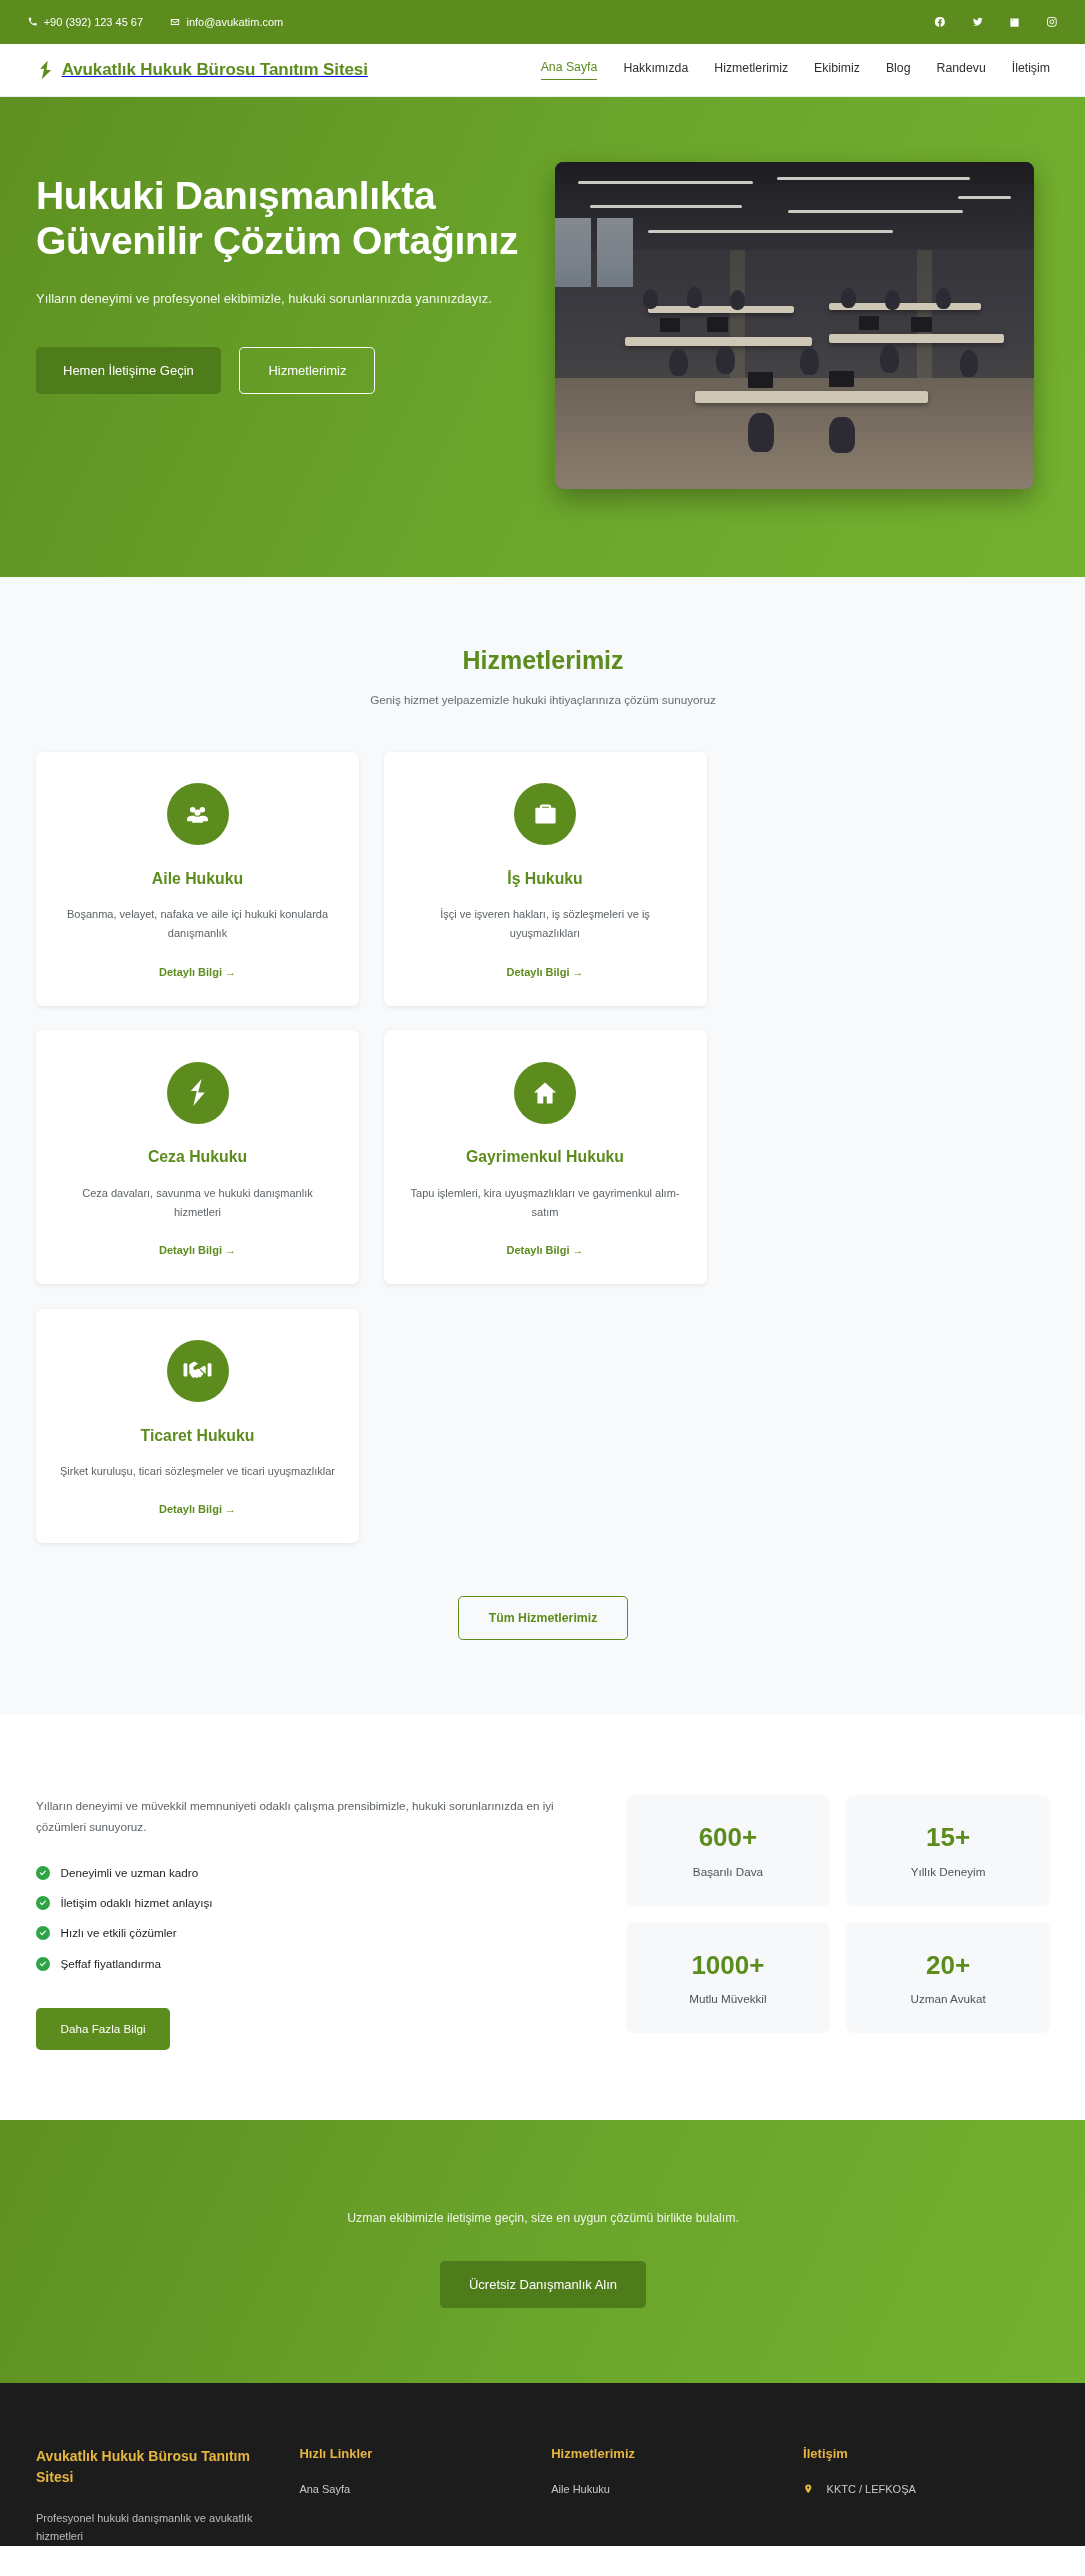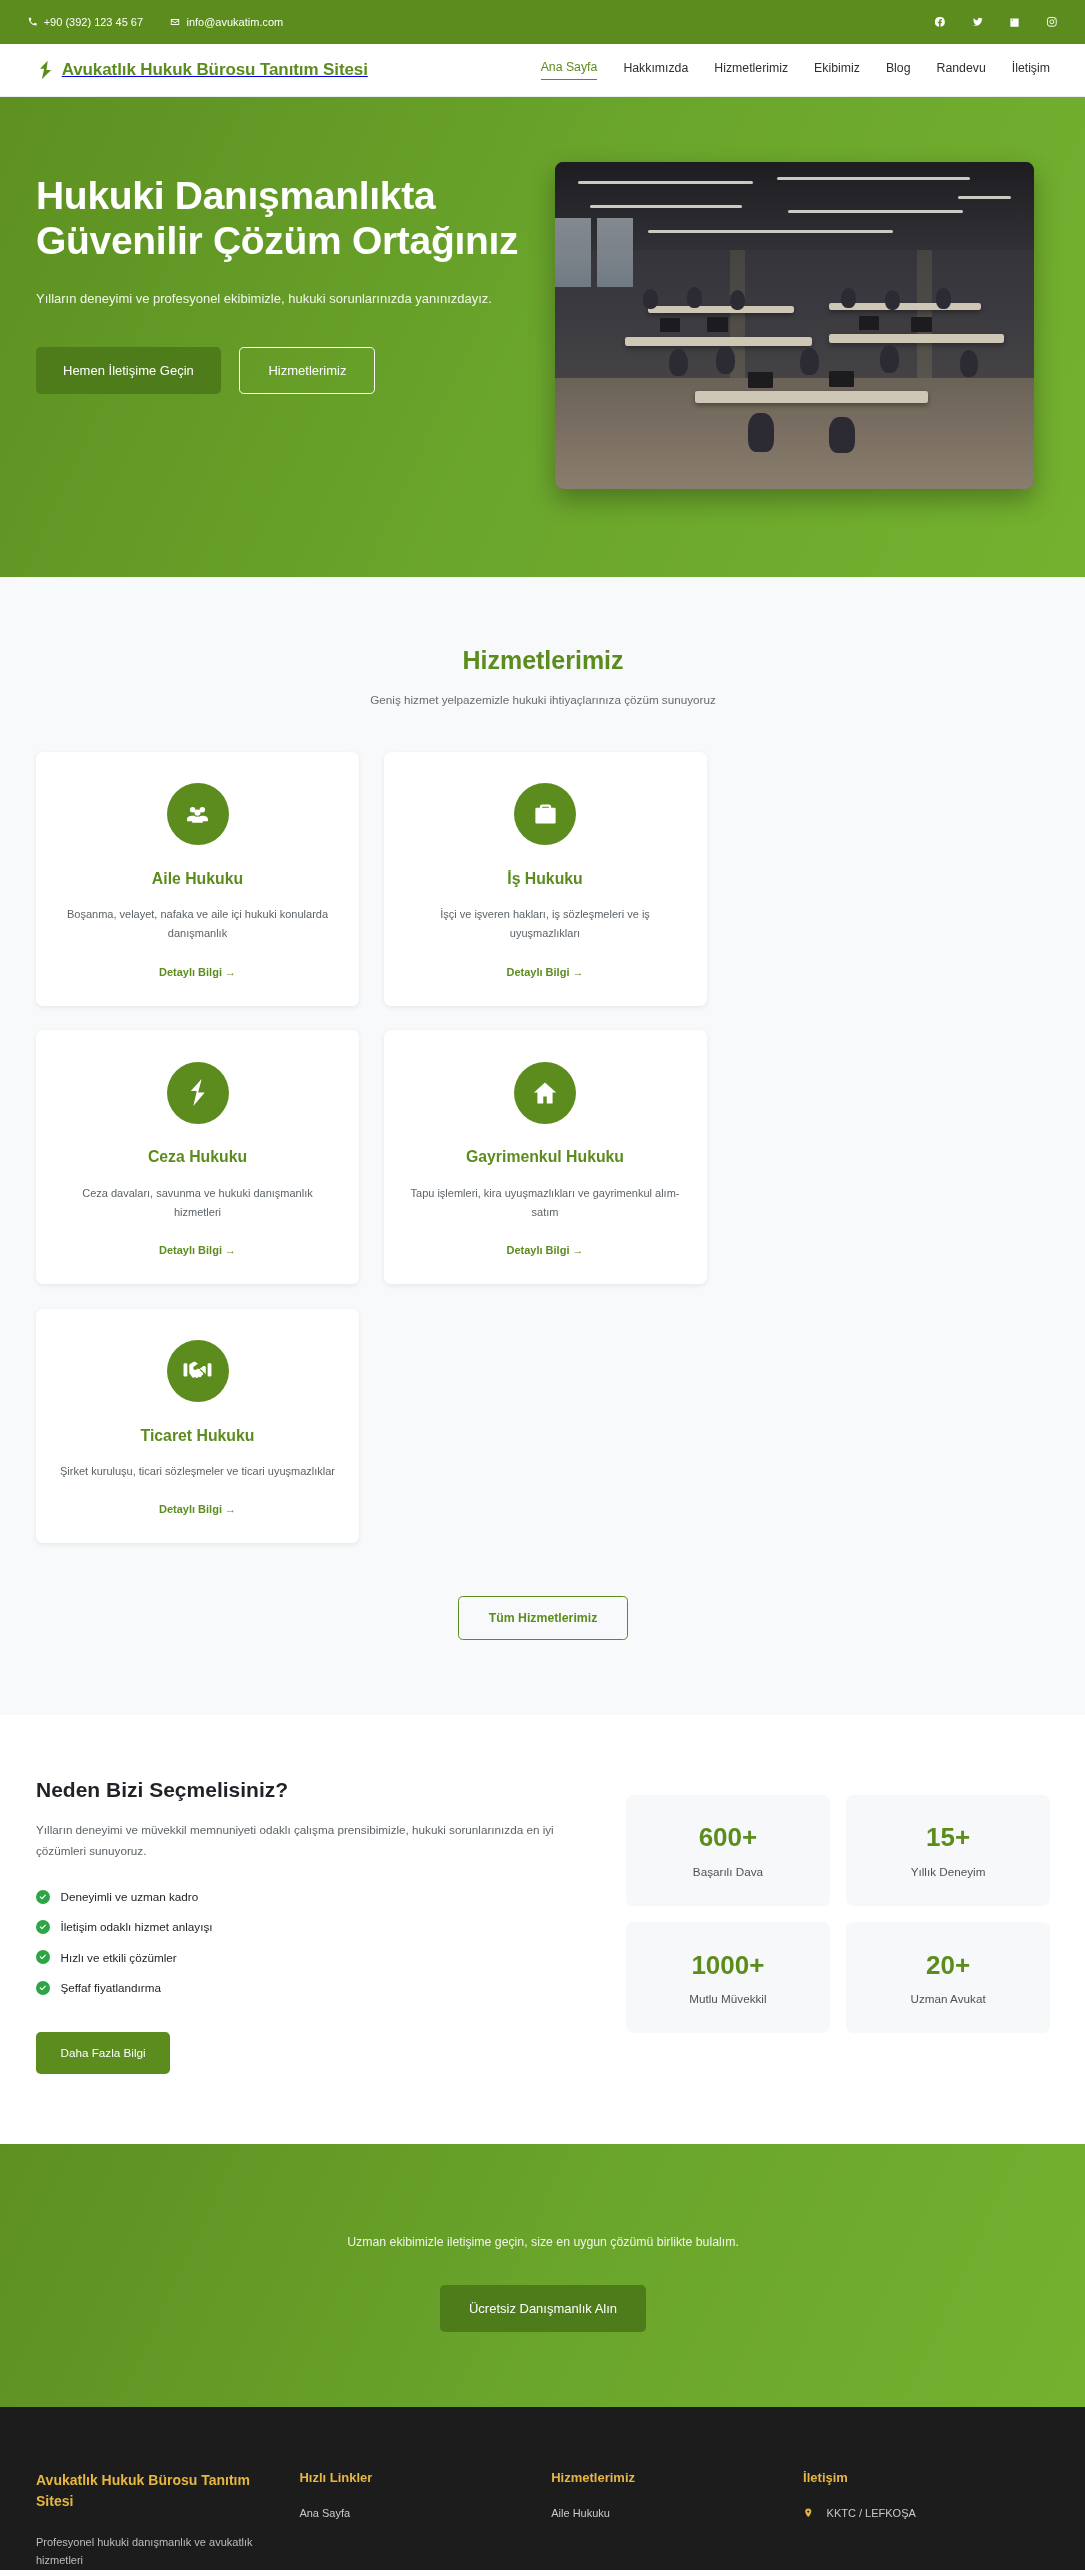--- a/index.html
+++ b/index.html
@@ -157,21 +157,21 @@
     display:flex; gap:47px; align-items:flex-start;
   }
   .why-left { width:543px; }
   .why-title { font-size:21px; font-weight:bold; color:#1f2226; }
   .why-desc {
     margin-top:16.3px; font-size:11.7px; line-height:1.8; color:#5c6367;
     max-width:520px;
   }
   .why-list { margin-top:29px; list-style:none; }
   .why-item {
-    display:flex; align-items:center; gap:10.5px;
+    display:flex; align-items:flex-start; gap:10.5px;
     font-size:11.7px; color:#22262a; margin-bottom:16.3px;
   }
   .check {
     width:14px; height:14px; border-radius:50%; background:#2fa447;
     color:#fff; display:flex; align-items:center; justify-content:center;
     flex:0 0 14px;
   }
   .check svg { display:block; }
   .btn-solid-green {
     margin-top:21px; background:#5c8c1e; color:#ffffff;
@@ -414,21 +414,20 @@
     </div>
   </div>
 
   <div class="services-cta">
     <a href="#" class="btn btn-outline-green">Tüm Hizmetlerimiz</a>
   </div>
 </section>
 
 <section class="why">
   <div class="why-left">
-    <h2 class="why-title">Neden Bizi Seçmelisiniz?</h2>
     <p class="why-desc">Yılların deneyimi ve müvekkil memnuniyeti odaklı çalışma prensibimizle, hukuki sorunlarınızda en iyi çözümleri sunuyoruz.</p>
     <ul class="why-list">
       <li class="why-item">
         <span class="check">
             <svg width="7.6" height="7.6" viewBox="0 0 24 24" fill="none" stroke="#ffffff" stroke-width="3.6" stroke-linecap="round" stroke-linejoin="round">
               <path d="M4 12.5 9.5 18 20 6.5"></path>
             </svg>
           </span>
         <span>Deneyimli ve uzman kadro</span>
       </li>

